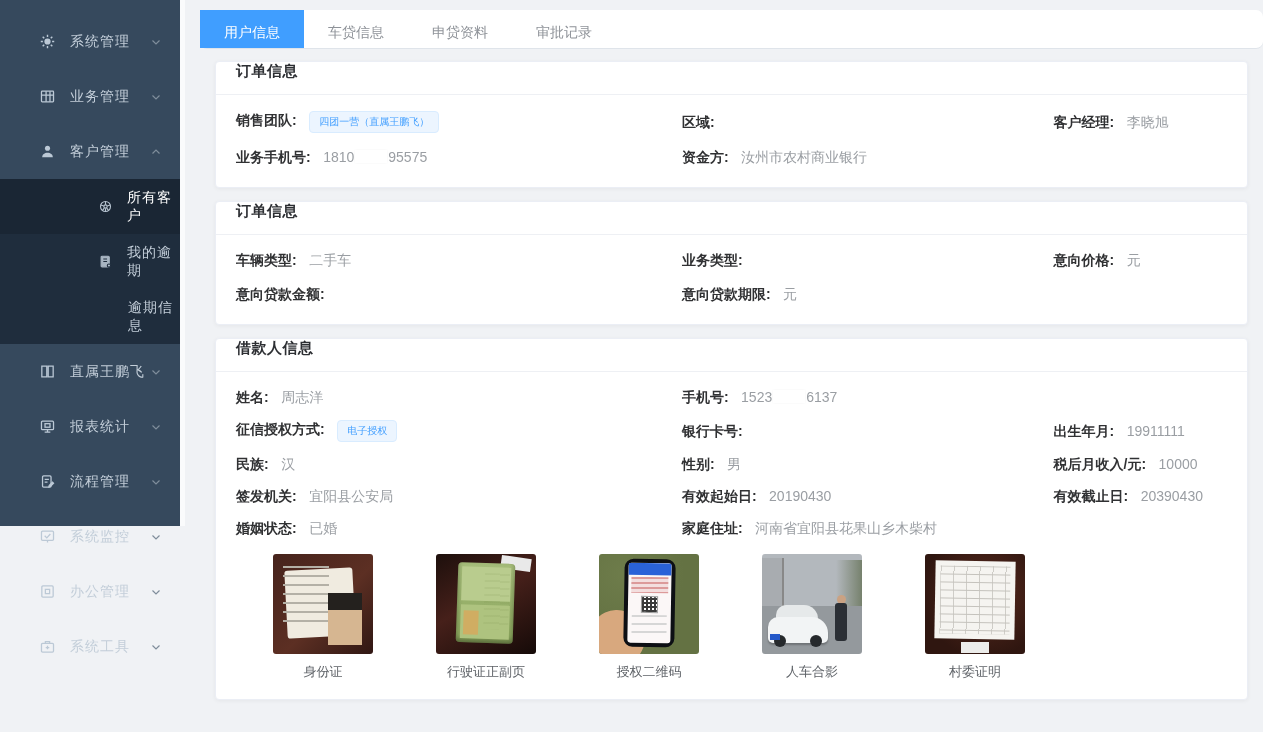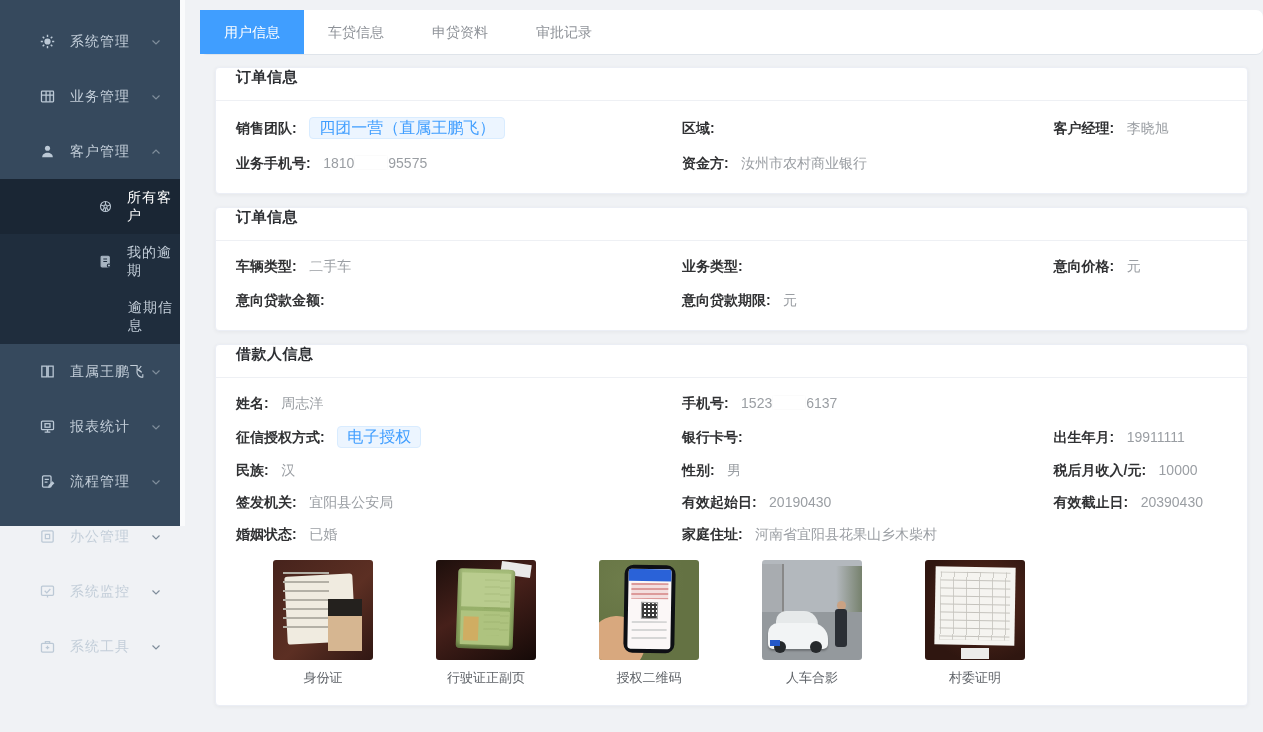--- a/index.html
+++ b/index.html
@@ -14,34 +14,34 @@
   .mi .chev { margin-left:auto; color:#7f8d9b; width:12px; height:12px; display:inline-flex; }
   .submenu { background:#1f2d3d; }
   .smi { height:55px; display:flex; align-items:center; padding-left:98px; color:#c3ced9; font-size:14px; cursor:pointer; letter-spacing:1px; }
   .smi .mic { width:16px; height:16px; margin-right:14px; display:inline-flex; color:#b7c4d1; }
   .smi.active { background:#1a2634; color:#ffffff; }
   .smi.noicon { padding-left:128px; }
   svg { display:block; }
 
   
   .main { position:absolute; left:190px; top:0; width:1073px; height:732px; }
-  .tabbar { margin:10px 0 0 10px; background:#ffffff; border-bottom:1px solid #dfe4ea; height:45px; display:flex;border-radius:7px; }
+  .tabbar { margin:10px 0 0 10px; background:#ffffff; border-bottom:1px solid #dfe4ea; height:39px; display:flex;border-radius:7px; }
   .tab { padding:0 24px; line-height:45px; font-size:14px; color:#8f9399; cursor:pointer; }
   .tab.active { background:#409eff; color:#fff; }
 
   .content { padding:12px 15px 0 25px; }
   .card { background:#fff; border:1px solid #ebeef5; border-radius:4px; box-shadow:0 1px 4px rgba(0,0,0,.05); margin-bottom:13px; }
   .card-title { padding:0 20px 13px; font-size:15px; font-weight:700; color:#2d2f33; border-bottom:1px solid #eef0f4; letter-spacing:.5px; }
   .card-body { padding:16px 20px 18px; }
   .frow { display:grid; grid-template-columns:45% 37.5% 17.5%; margin-bottom:15px; align-items:center; }
   .card-borrower .frow { margin-bottom:13px; }
   .frow:last-child { margin-bottom:2px; }
   .flabel { font-weight:700; color:#303133; font-size:14px; margin-right:8px; }
   .fvalue { color:#9a9ea3; font-size:14px; }
-  .tag { display:inline-block; background:#ecf5ff; border:1px solid #d9ecff; color:#409eff; font-size:16px; line-height:18px; padding:1px 9px; border-radius:4px; cursor:pointer; }
+  .tag { display:inline-block; background:#ecf5ff; border:1px solid #d9ecff; color:#409eff; font-size:10px; line-height:18px; padding:1px 9px; border-radius:4px; cursor:pointer; }
   .redact { display:inline-block; width:32px; height:13px; background:#fff; box-shadow:0 0 2px rgba(0,0,0,.05); vertical-align:-1px; margin:0 1px; }
 
   
   .photos { display:flex; gap:63px; padding-left:37px; margin-top:16px; }
   .ph-item { display:flex; flex-direction:column; align-items:center; width:100px; }
   .ph { width:100px; height:100px; border-radius:3px; position:relative; overflow:hidden; cursor:pointer; flex:0 0 auto; }
   .ph-cap { margin-top:9px; font-size:13px; color:#5f6368; white-space:nowrap; }
   .abs { position:absolute; }
 
   .art-id { background:linear-gradient(135deg,#46231c,#5c2f23 55%,#301713); }
@@ -201,41 +201,41 @@
     <span class="chev">
         <svg width="12" height="12" viewBox="0 0 24 24" fill="none" stroke="currentColor" stroke-width="2.4">
           <polyline points="5 9 12 16 19 9"></polyline>
         </svg>
       </span>
   </div>
 
   <div class="mi">
     <span class="mic">
       <svg width="17" height="17" viewBox="0 0 24 24" fill="none" stroke="currentColor" stroke-width="1.8">
-          <rect x="4" y="4" width="16" height="16" rx="1.5"></rect>
-          <rect x="9" y="9" width="6" height="6"></rect>
-        </svg>
-    </span>
-    <span class="mil">办公管理</span>
-    <span class="chev">
-        <svg width="12" height="12" viewBox="0 0 24 24" fill="none" stroke="currentColor" stroke-width="2.4">
-          <polyline points="5 9 12 16 19 9"></polyline>
-        </svg>
-      </span>
-  </div>
-
-  <div class="mi">
-    <span class="mic">
-      <svg width="17" height="17" viewBox="0 0 24 24" fill="none" stroke="currentColor" stroke-width="1.8">
           <rect x="3.5" y="4.5" width="17" height="13" rx="1.5"></rect>
           <polyline points="8 11 11 14 16 8.5"></polyline>
           <path d="M12 17.5v3"></path>
         </svg>
     </span>
     <span class="mil">系统监控</span>
+    <span class="chev">
+        <svg width="12" height="12" viewBox="0 0 24 24" fill="none" stroke="currentColor" stroke-width="2.4">
+          <polyline points="5 9 12 16 19 9"></polyline>
+        </svg>
+      </span>
+  </div>
+
+  <div class="mi">
+    <span class="mic">
+      <svg width="17" height="17" viewBox="0 0 24 24" fill="none" stroke="currentColor" stroke-width="1.8">
+          <rect x="4" y="4" width="16" height="16" rx="1.5"></rect>
+          <rect x="9" y="9" width="6" height="6"></rect>
+        </svg>
+    </span>
+    <span class="mil">办公管理</span>
     <span class="chev">
         <svg width="12" height="12" viewBox="0 0 24 24" fill="none" stroke="currentColor" stroke-width="2.4">
           <polyline points="5 9 12 16 19 9"></polyline>
         </svg>
       </span>
   </div>
 
   <div class="mi">
     <span class="mic">
       <svg width="17" height="17" viewBox="0 0 24 24" fill="none" stroke="currentColor" stroke-width="1.8">

